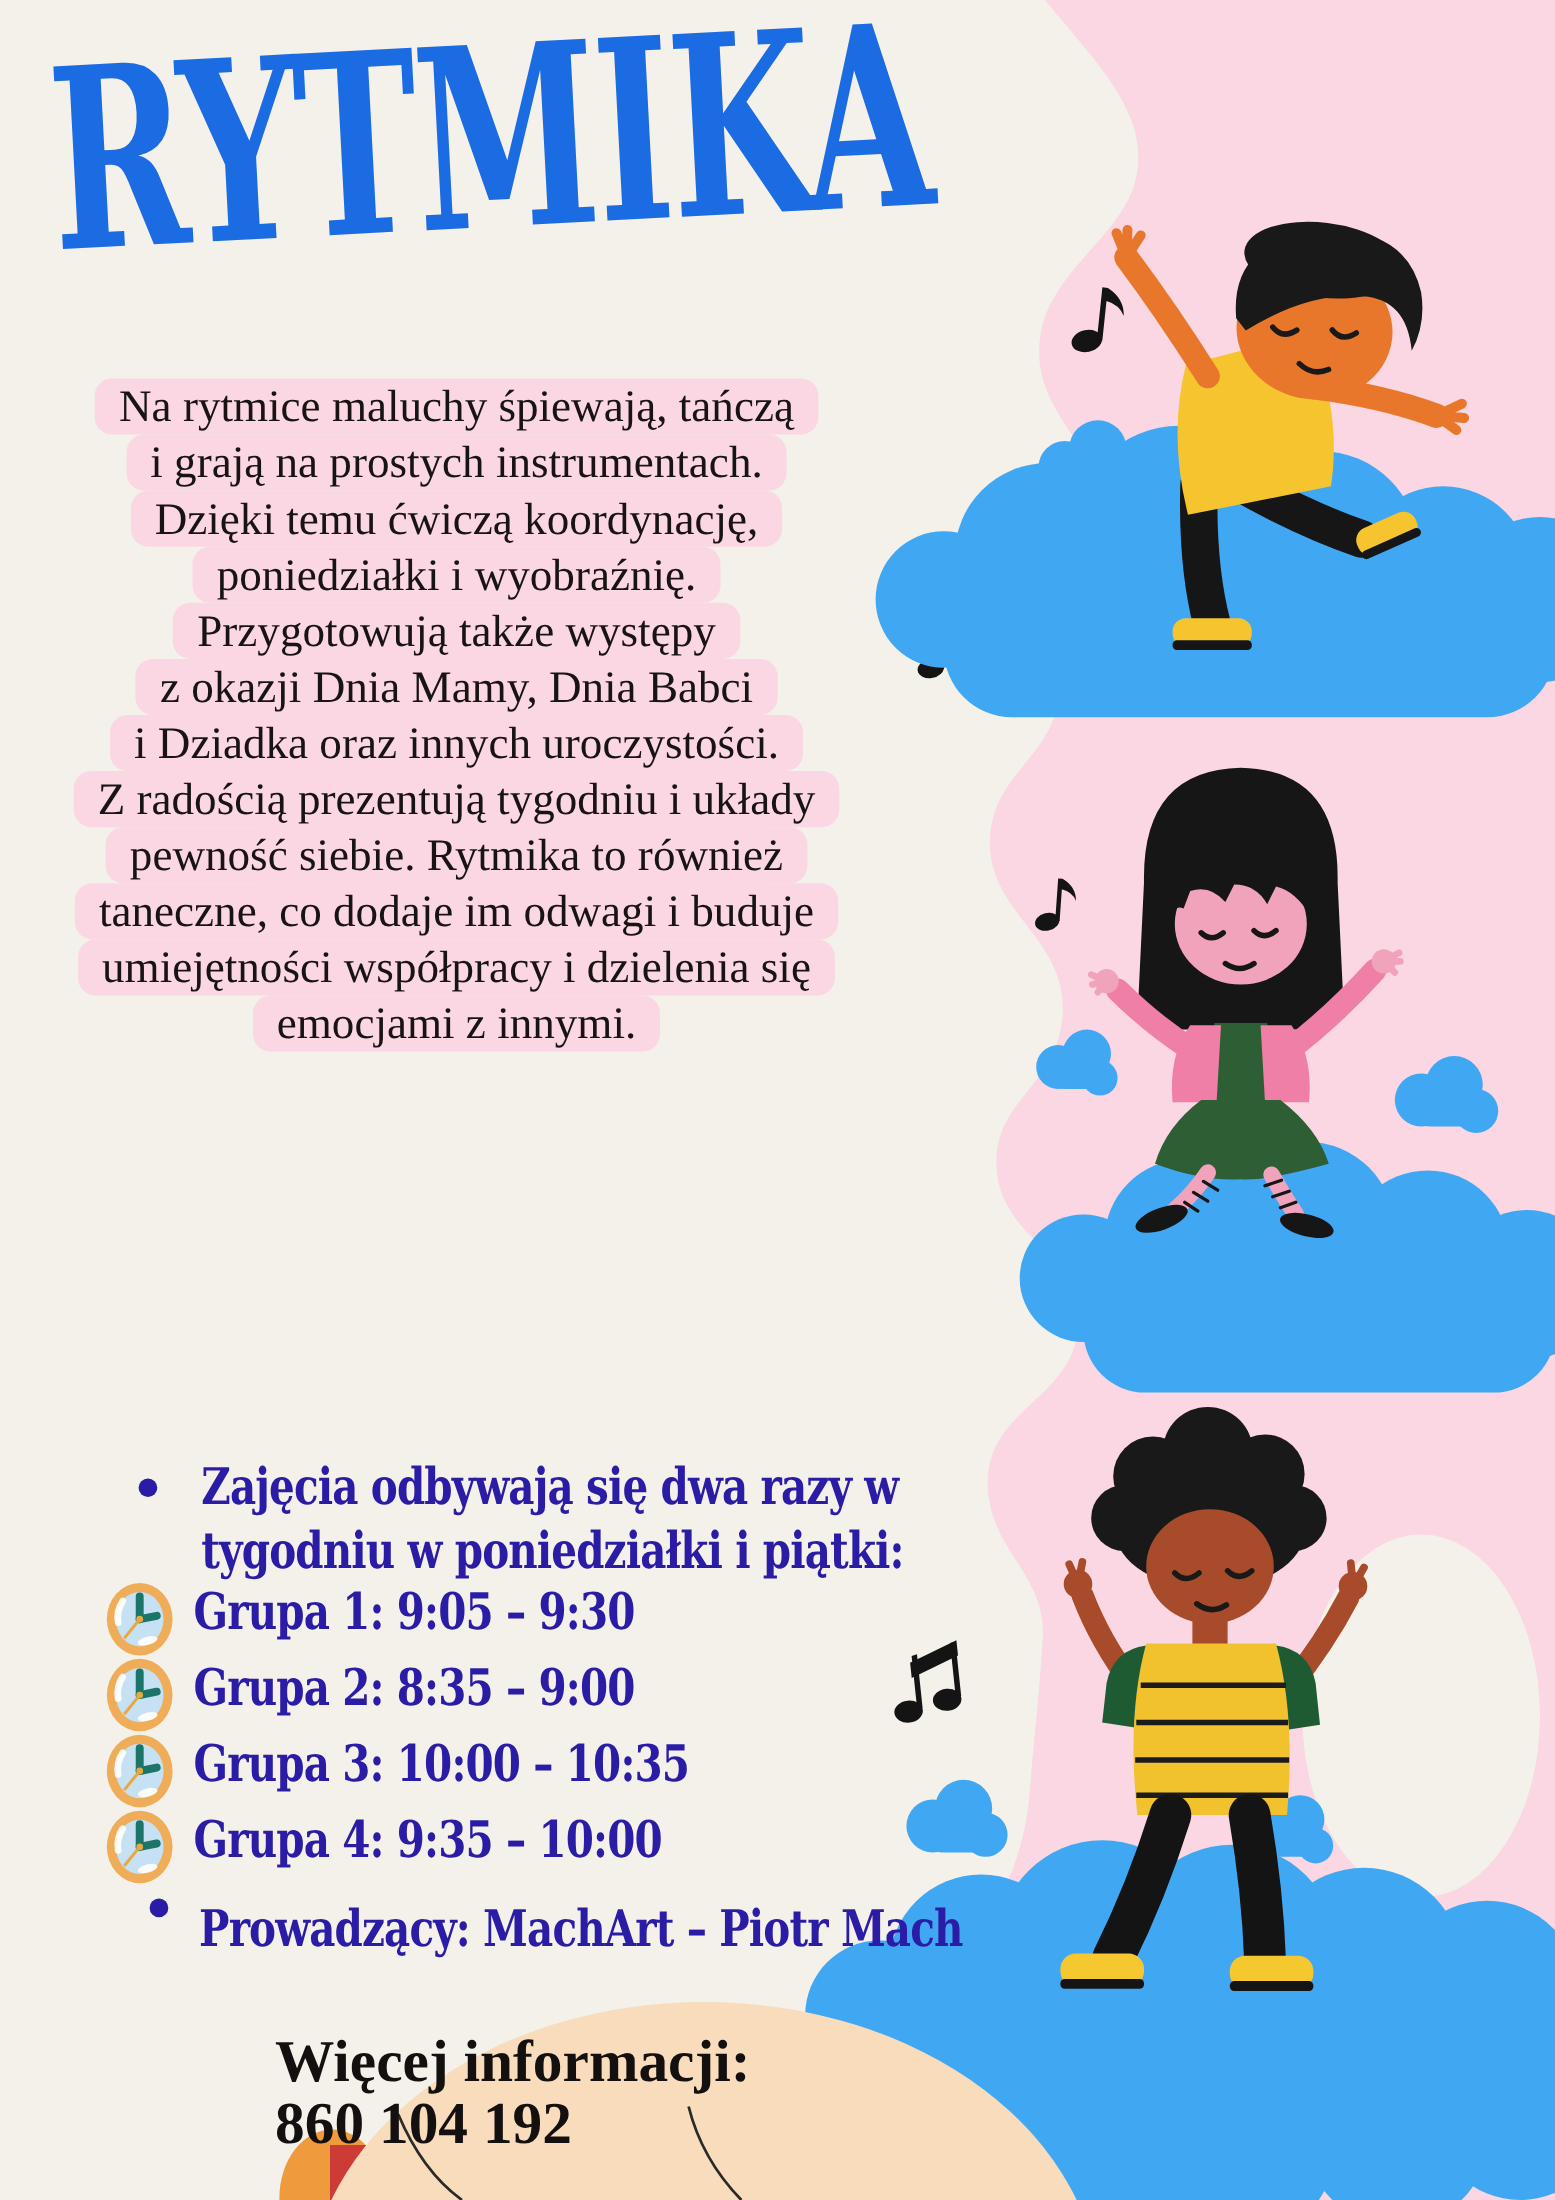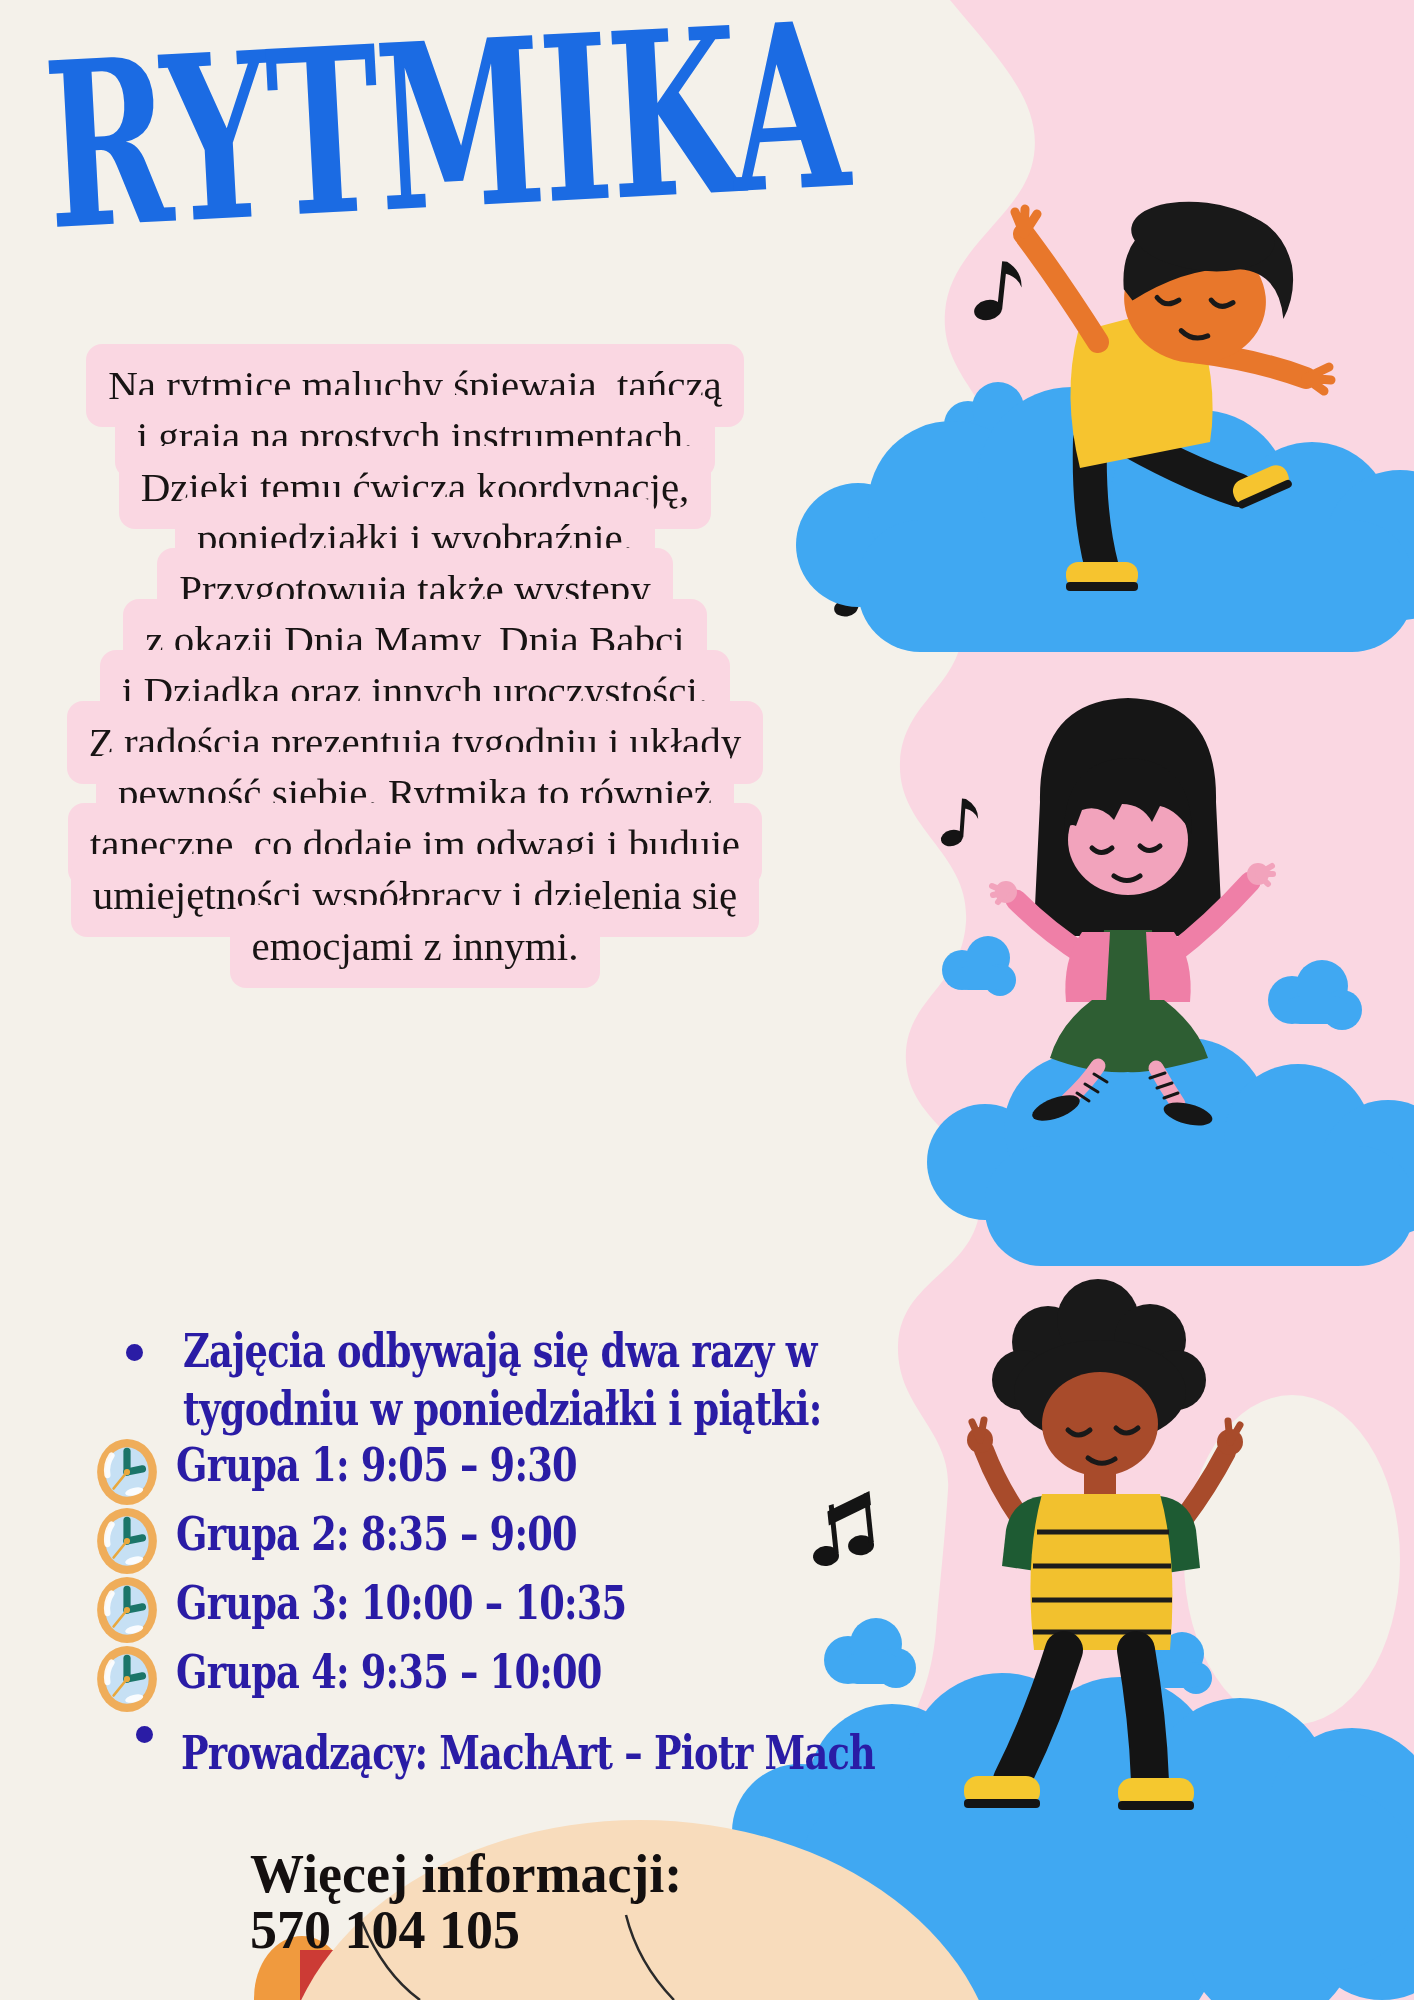--- a/index.html
+++ b/index.html
@@ -8,21 +8,21 @@
   .bg-art{position:absolute;left:0;top:0;width:1414px;height:2000px;}
 
   .title{position:absolute;left:46px;top:28px;margin:0;white-space:nowrap;
          font-family:"DejaVu Serif", serif;font-weight:bold;color:#1B6BE3;
          font-size:228px;line-height:1.05;letter-spacing:-4px;
          transform:rotate(-3deg) scaleX(0.66);transform-origin:left center;}
 
   .intro{position:absolute;left:28px;top:344px;width:774px;text-align:center;}
   .intro .hl-line{line-height:51px;height:51px;}
   .intro .hl{display:inline-block;background:#FAD7E2;border-radius:16px;
-             padding:16px 22px;color:#181414;font-size:41px;line-height:51px;}
+             padding:0 22px;color:#181414;font-size:41px;line-height:51px;}
 
   .schedule{position:absolute;left:108px;top:1322px;width:760px;
             font-family:"DejaVu Serif", serif;font-weight:bold;color:#2A1CA5;}
   .srow{display:flex;}
   .stext{font-size:46px;letter-spacing:-1px;transform:scaleX(0.8);transform-origin:left center;
          white-space:nowrap;}
   .bullet-dot{width:17px;height:17px;border-radius:50%;background:#2A1CA5;flex:0 0 17px;}
   .b1{align-items:flex-start;gap:12px;}
   .b1 .bullet-dot{margin:22px 28px 0 18px;}
   .b1 .stext{line-height:58px;}
@@ -320,16 +320,16 @@
     </div>
 
     <div class="srow b2">
       <span class="bullet-dot"></span>
       <span class="stext">Prowadzący: MachArt – Piotr Mach</span>
     </div>
   </div>
 
   <div class="footer">
     <div>Więcej informacji:</div>
-    <div>570 104 105</div>
+    <div>860 104 192</div>
   </div>
 
 </div>
 
 </body></html>

